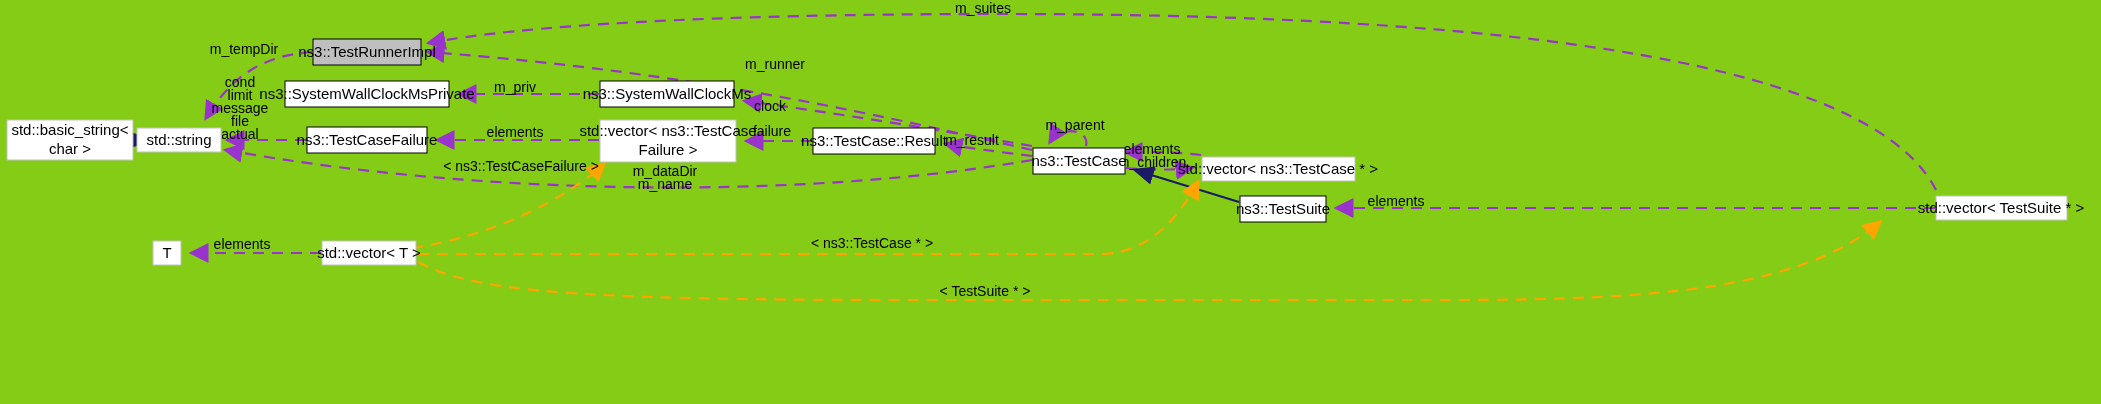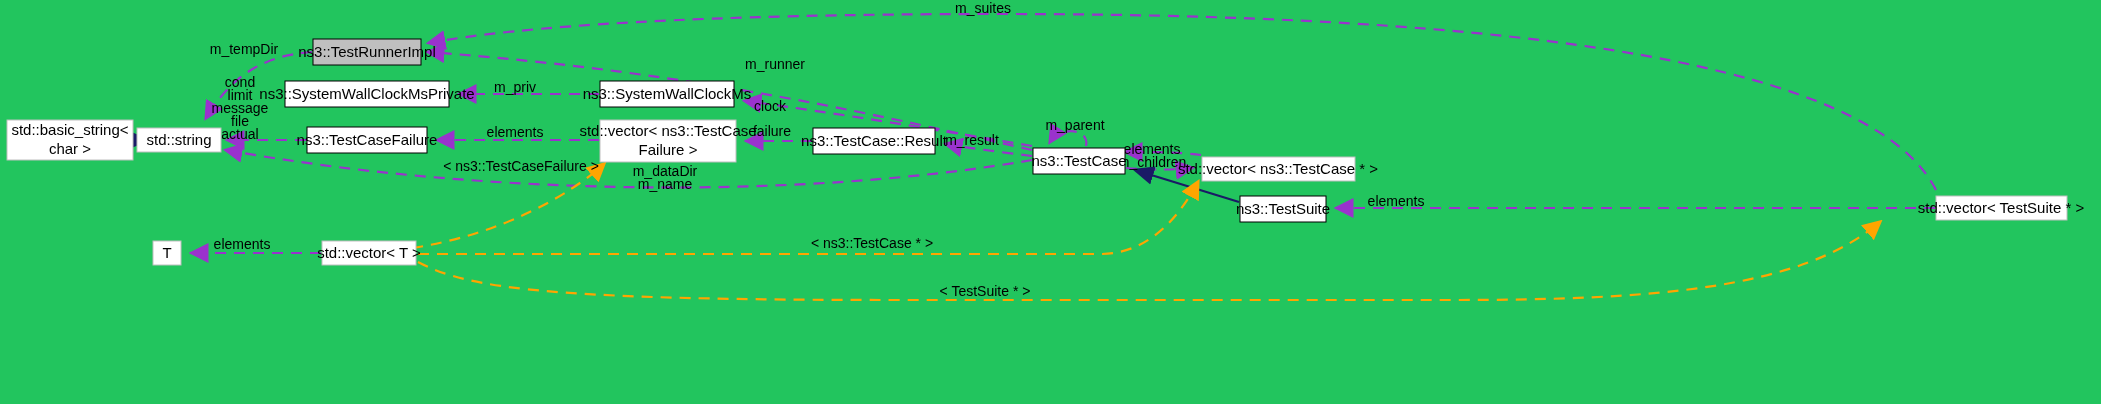--- a/index.html
+++ b/index.html
@@ -4,21 +4,21 @@
 <style>
   html, body {
     margin: 0;
     padding: 0;
     background: #ffffff;
   }
   #diagram-root {
     position: relative;
     width: 2101px;
     height: 404px;
-    background: #22c55e;
+    background: #84cc16;
     font-family: "Liberation Sans", sans-serif;
     overflow: hidden;
   }
   svg#graph {
     position: absolute;
     top: 0;
     left: 0;
     width: 2101px;
     height: 404px;
   }

